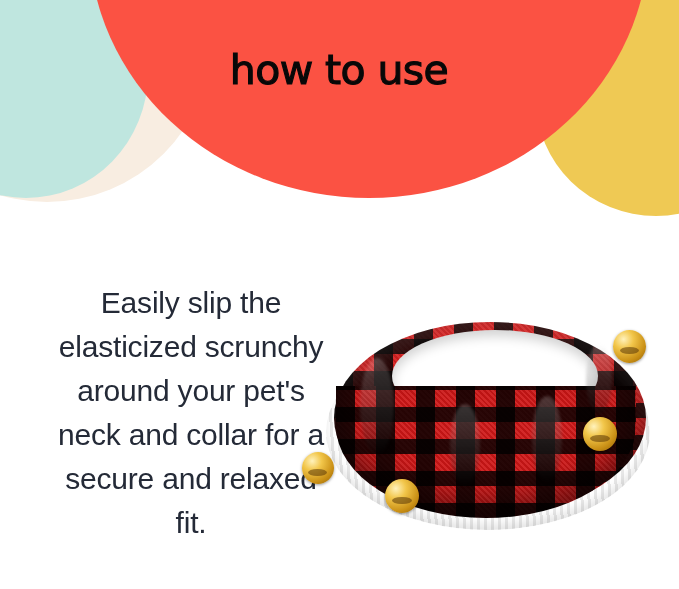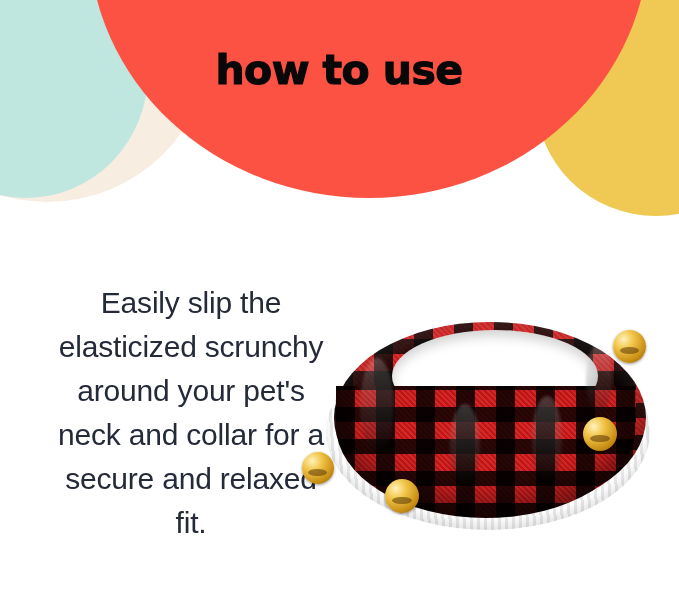--- a/index.html
+++ b/index.html
@@ -19,21 +19,21 @@
   .blob-cream { left:-118px; top:-128px; width:330px; height:330px; background:#F8EDE1; }
   .blob-mint  { left:-96px;  top:-52px;  width:244px; height:250px; background:#BFE6DF; }
   .blob-yellow{ left:536px;  top:-18px;  width:240px; height:234px; background:#EFC954; }
   .blob-red   { left:89px;   top:-322px; width:560px; height:520px; background:#FB5243; }
 
   .title {
     position:absolute; left:0; top:48px; width:678px;
     text-align:center;
     font-size:41px;
     line-height:44px;
-    font-weight:bold;
+    font-weight:normal;
     letter-spacing:-0.6px;
     color:#080808;
     font-family:"DejaVu Sans", sans-serif;
     -webkit-text-stroke:1.1px #080808;
   }
 
   
   .copy {
     position:absolute; left:52px; top:281px; width:278px;
     text-align:center;

